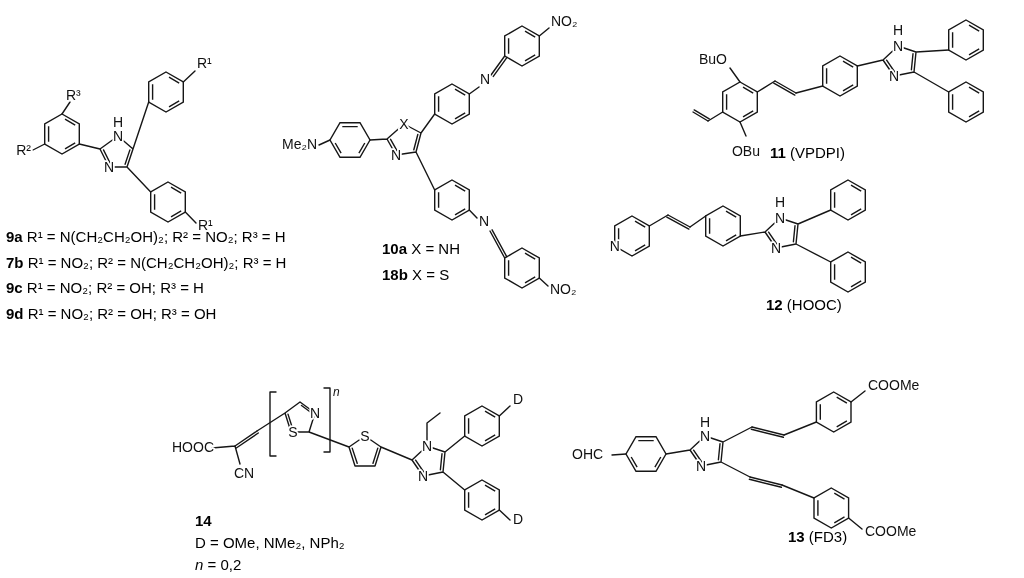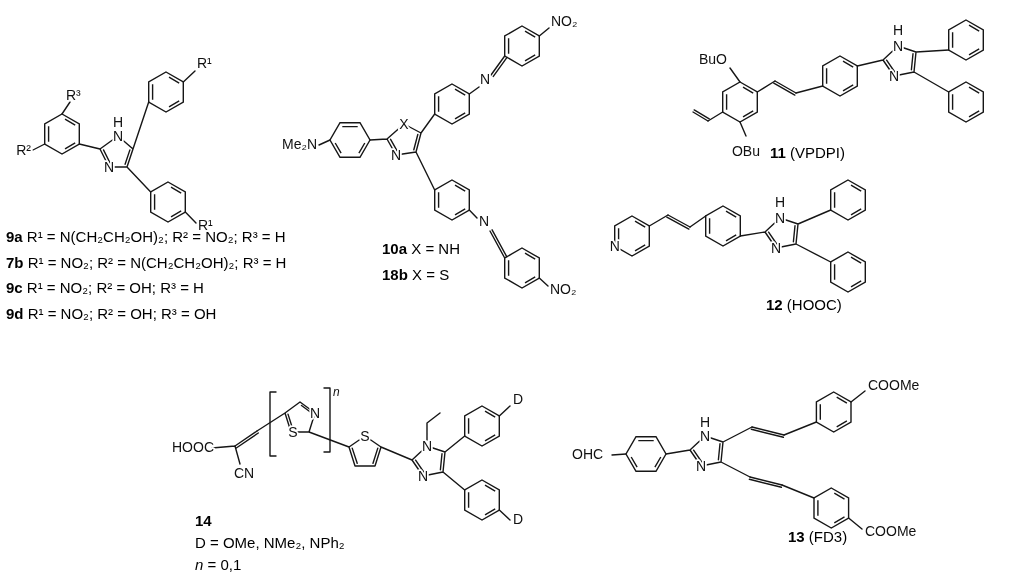--- a/index.html
+++ b/index.html
@@ -136,16 +136,16 @@
     <text class="sup" x="173" y="36" text-anchor="start">n</text>
     <text x="205" y="80.5" text-anchor="middle">S</text>
     <text x="267" y="90.5" text-anchor="middle">N</text>
     <text x="263" y="120.5" text-anchor="middle">N</text>
     <text x="353" y="44" text-anchor="start">D</text>
     <text x="353" y="164" text-anchor="start">D</text>
   </svg>
   <div class="cap cap-center" style="left:195px;top:510px;width:230px">
     <div><b>14</b></div>
     <div><span>D = OMe, NMe₂, NPh₂</span></div>
-    <div><i>n</i><span> = 0,1</span></div>
+    <div><i>n</i><span> = 0,2</span></div>
   </div>
 
 </div>
 
 </body></html>

